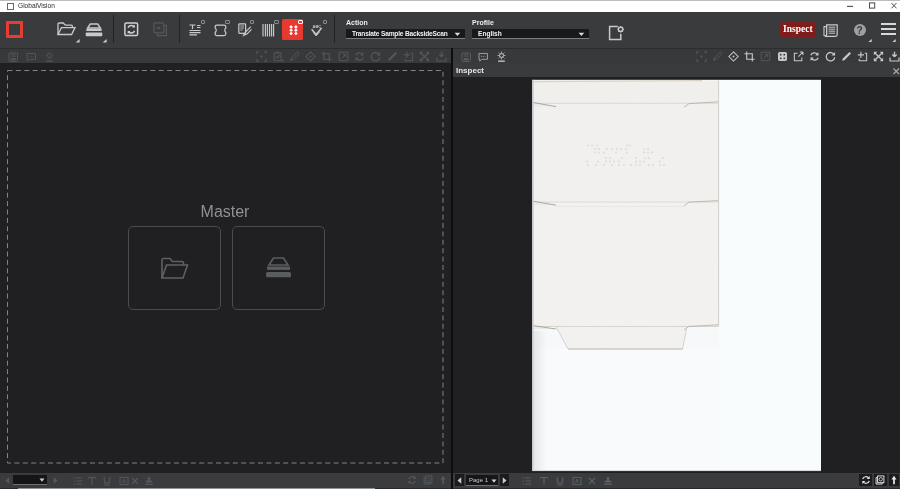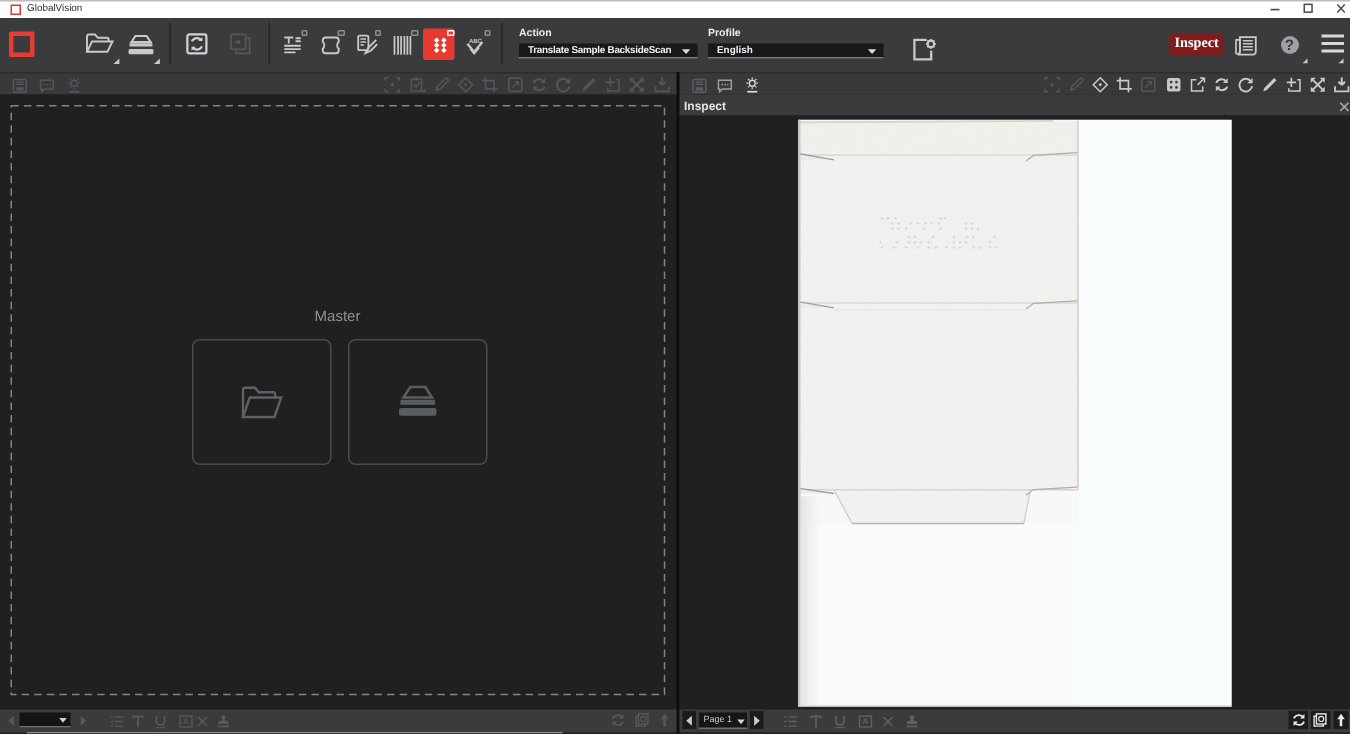--- a/index.html
+++ b/index.html
@@ -386,21 +386,21 @@
       <use href="#i-xarr"></use>
     </svg>
   <svg class="abs" style="left:889.2px;top:51.2px;color:#c6cacd" width="11" height="11">
       <use href="#i-down"></use>
     </svg>
 
   <div class="abs" style="left:0;top:63px;width:451px;height:410px;background:#201f21;"></div>
   <svg class="abs" style="left:0;top:63px;" width="451" height="410" viewBox="0 0 451 410">
     <rect x="7.5" y="7.5" width="435.5" height="392.5" fill="none" stroke="#828487" stroke-width="1" stroke-dasharray="5 3.4"></rect>
   </svg>
-  <div class="abs" style="left:125px;top:205px;width:200px;height:13px;text-align:center;font-size:10px;line-height:13px;color:#8f9193;">Master</div>
+  <div class="abs" style="left:125px;top:205px;width:200px;height:13px;text-align:center;font-size:16px;line-height:13px;color:#8f9193;">Master</div>
   <div class="abs" style="left:127.5px;top:226px;width:93.5px;height:84px;box-sizing:border-box;border:1px solid #4b4c4e;border-radius:5px;"></div>
   <div class="abs" style="left:231.5px;top:226px;width:93.5px;height:84px;box-sizing:border-box;border:1px solid #4b4c4e;border-radius:5px;"></div>
 
   <svg class="abs" style="left:160px;top:257px;" width="29" height="23" viewBox="0 0 29 23">
     <path d="M2 21 L2 3 Q2 1.5 3.5 1.5 L10 1.5 L12.5 4.5 L22 4.5 Q23.5 4.5 23.5 6 L23.5 8" fill="none" stroke="#5e6164" stroke-width="1.6"></path>
     <path d="M2 21 L6.5 8 L27.5 8 L23 21 Z" fill="none" stroke="#5e6164" stroke-width="1.6"></path>
   </svg>
 
   <svg class="abs" style="left:264px;top:256px;" width="29" height="24" viewBox="0 0 29 24">
     <path d="M5 9 L9.5 2 L19.5 2 L24 9 Z" fill="none" stroke="#5a5d60" stroke-width="1.7"></path>

